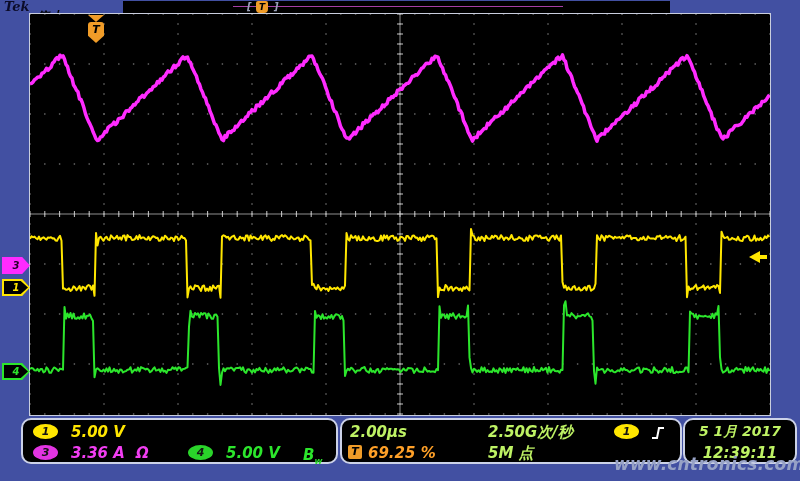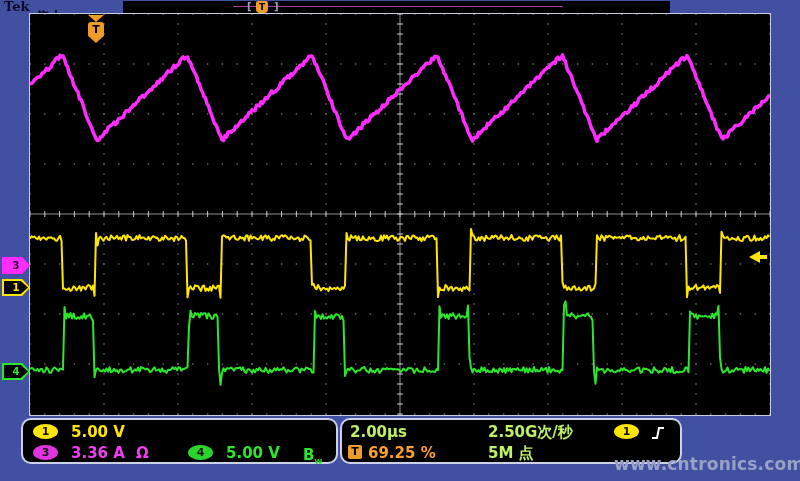--- a/index.html
+++ b/index.html
@@ -1,17 +1,17 @@
 <!DOCTYPE html>
 <html><head>
 <meta charset="utf-8">
 <style>
   html,body{margin:0;padding:0;background:#222;}
   .screen{position:relative;width:800px;height:481px;background:#4250a2;overflow:hidden;
-          font-family:"DejaVu Sans",sans-serif;-webkit-font-smoothing:antialiased;}
+          font-family:"DejaVu Sans",sans-serif;font-style:italic;-webkit-font-smoothing:antialiased;}
 
   
   .topbar{position:absolute;left:0;top:0;width:800px;height:13px;}
   .brand{position:absolute;left:4px;top:-1px;font-family:"DejaVu Serif",serif;font-weight:bold;
          font-size:13px;color:#0b0b28;}
   .status{position:absolute;left:36px;top:8px;font-size:13px;font-weight:bold;color:#000;}
   .record-strip{position:absolute;left:123px;top:1px;width:547px;height:12px;background:#000;}
   .rv-line{position:absolute;left:110px;top:5px;width:330px;height:1px;background:#a53fa5;}
   .rv-bracket{position:absolute;top:0;color:#9aa0b8;font-size:10px;line-height:12px;font-weight:bold;}
   .rv-trig{position:absolute;left:133px;top:0;width:12px;height:12px;background:#f09c28;color:#000;
@@ -1128,15 +1128,19 @@
     <div class="badge y" style="left:272px;top:4px;">1</div>
     <svg class="slope-icon" width="16" height="16" viewBox="0 0 16 16">
       <polyline points="2,13 7,13 9,3 14,3" fill="none" stroke="#ffffff" stroke-width="2"></polyline>
     </svg>
     <div class="tbadge-sq" style="left:6px;top:25px;">T</div>
     <span class="t-o" style="left:26px;top:24px;">69.25 %</span>
     <span class="t-w" style="left:146px;top:24px;">5M 点</span>
     <span class="t-w" style="left:288px;top:24px;margin-top:48px;">3.10 V</span>
   </div>
 
+  <div class="box" id="box-dt">
+    <span class="t-w" style="top:3px;font-size:14px;">5 1月 2017</span>
+    <span class="t-w" style="top:24px;">12:39:11</span>
+  </div>
 
   <div class="watermark">www.cntronics.com</div>
 </div>
 
 </body></html>

